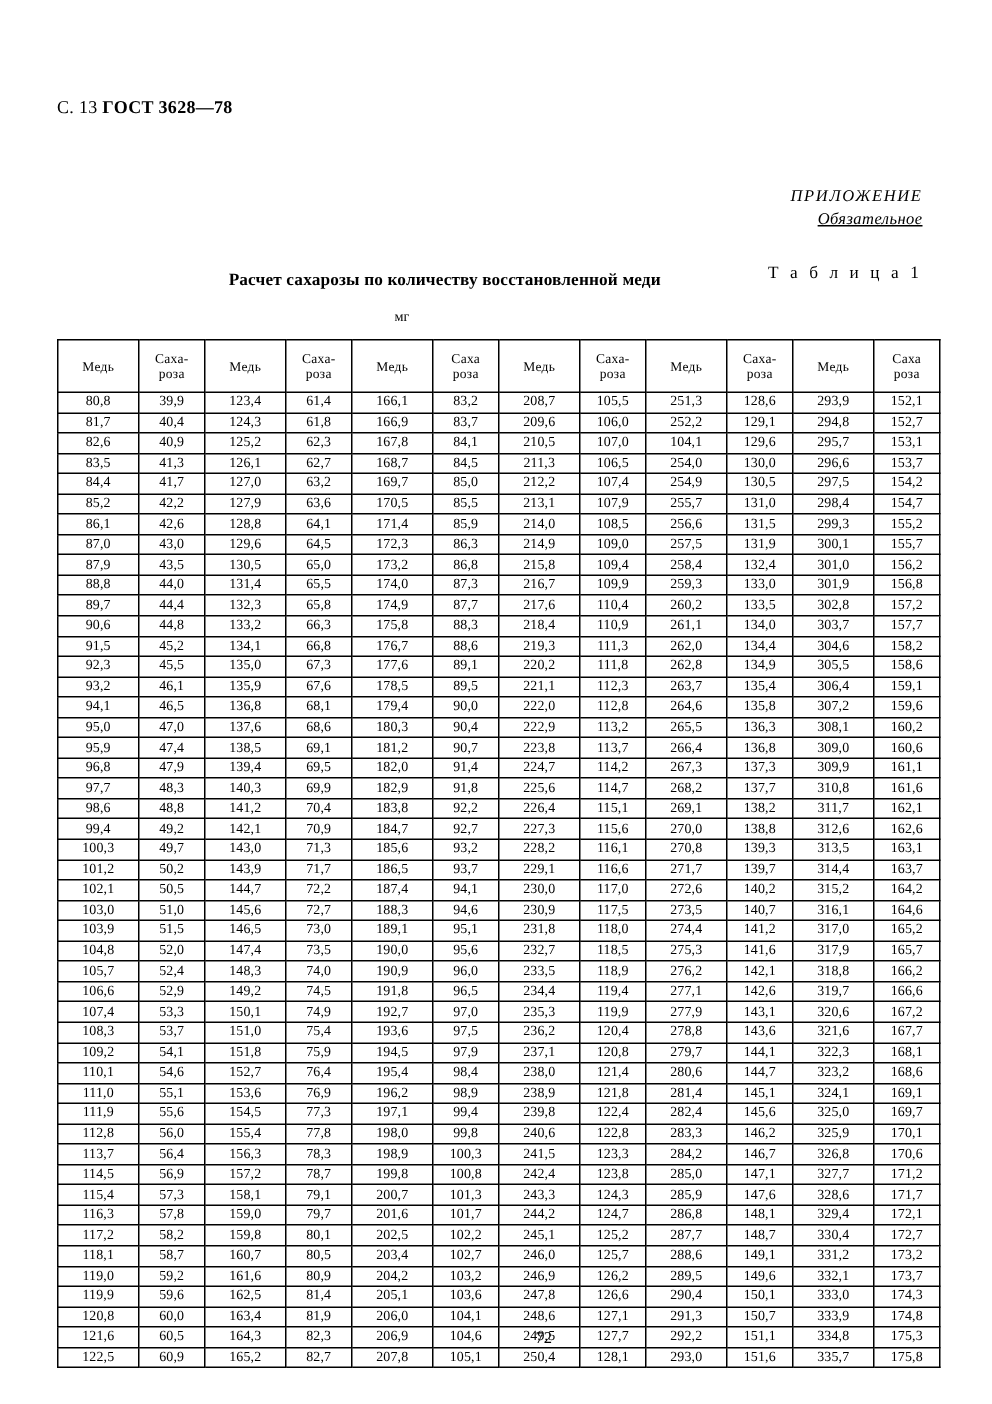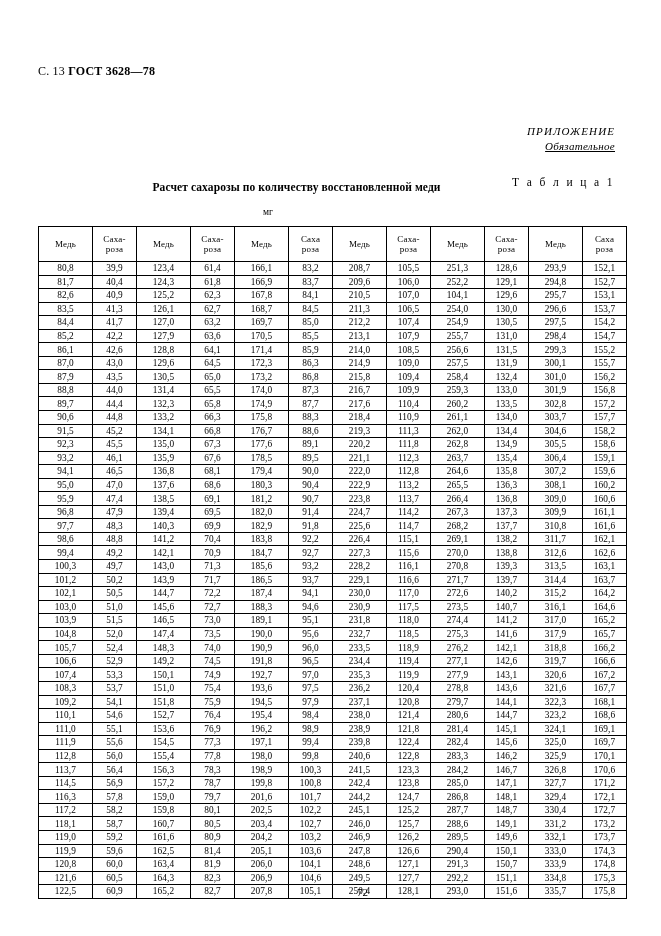--- a/index.html
+++ b/index.html
@@ -732,20 +732,34 @@
           <td class="val">199,8</td>
           <td class="val">100,8</td>
           <td class="val">242,4</td>
           <td class="val">123,8</td>
           <td class="val">285,0</td>
           <td class="val">147,1</td>
           <td class="val">327,7</td>
           <td class="val">171,2</td>
         </tr>
         <tr>
+          <td class="val">115,4</td>
+          <td class="val">57,3</td>
+          <td class="val">158,1</td>
+          <td class="val">79,1</td>
+          <td class="val">200,7</td>
+          <td class="val">101,3</td>
+          <td class="val">243,3</td>
+          <td class="val">124,3</td>
+          <td class="val">285,9</td>
+          <td class="val">147,6</td>
+          <td class="val">328,6</td>
+          <td class="val">171,7</td>
+        </tr>
+        <tr>
           <td class="val">116,3</td>
           <td class="val">57,8</td>
           <td class="val">159,0</td>
           <td class="val">79,7</td>
           <td class="val">201,6</td>
           <td class="val">101,7</td>
           <td class="val">244,2</td>
           <td class="val">124,7</td>
           <td class="val">286,8</td>
           <td class="val">148,1</td>

